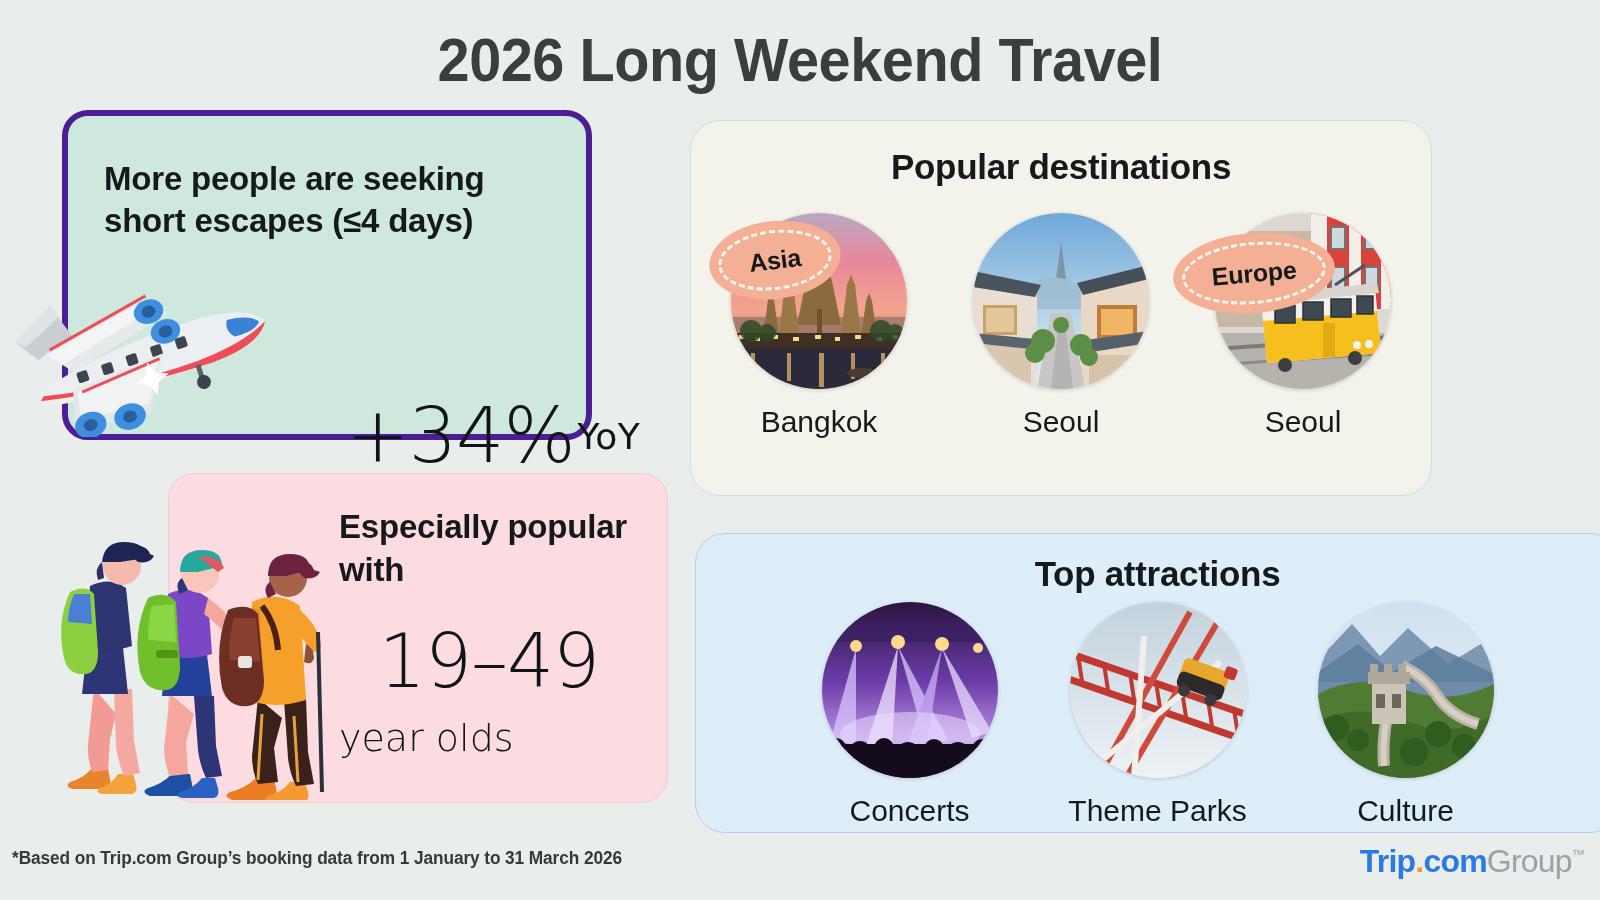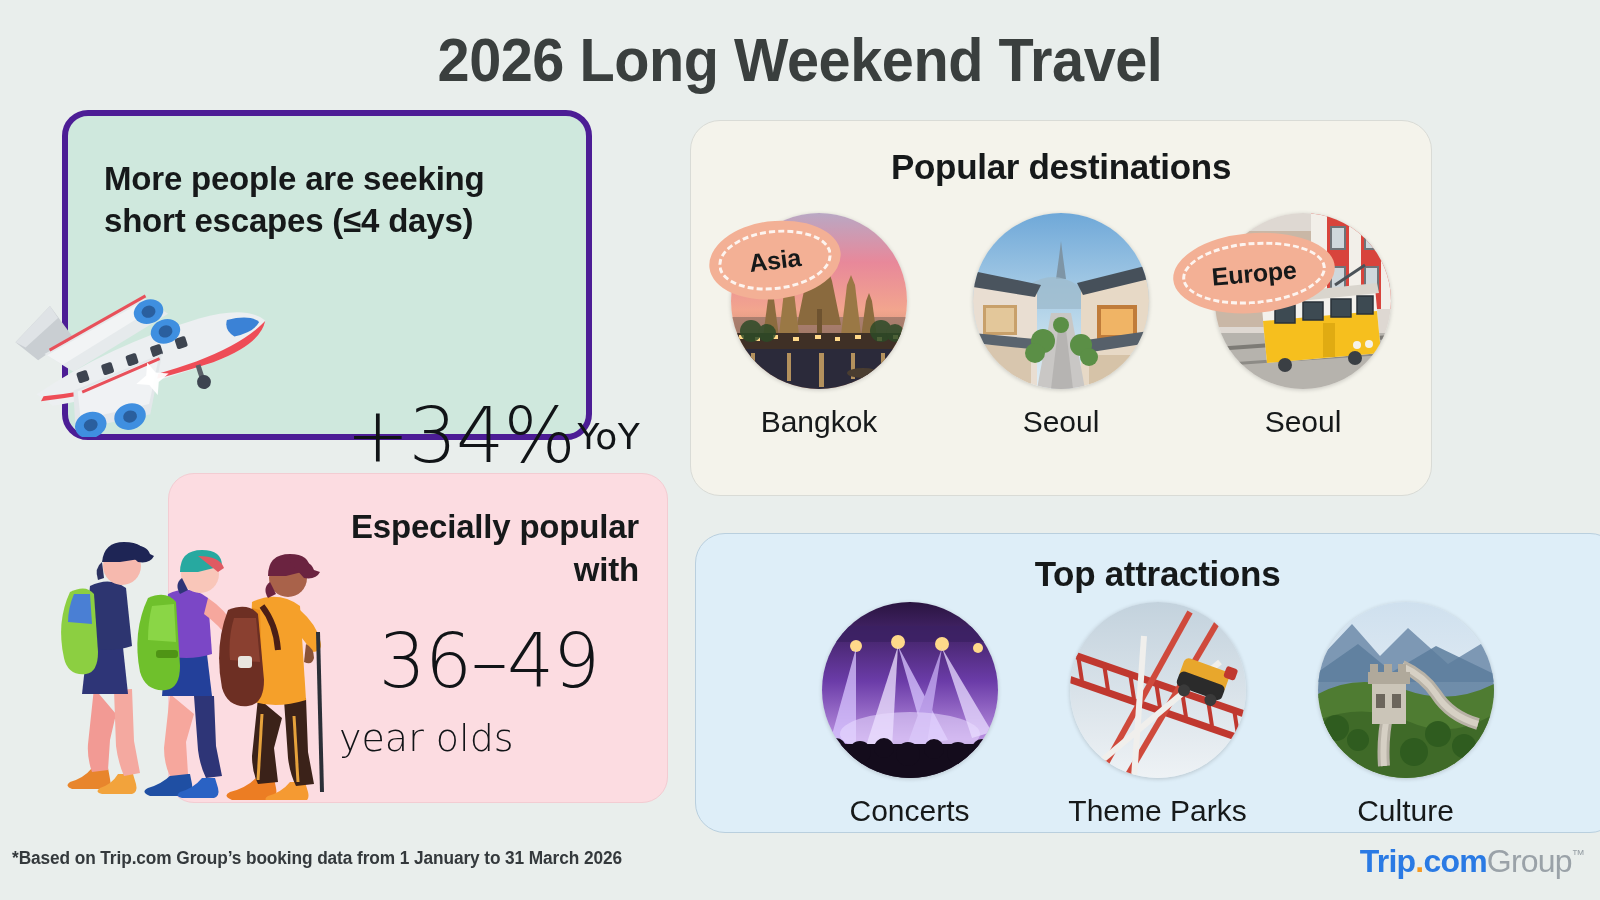--- a/index.html
+++ b/index.html
@@ -47,21 +47,21 @@
     font-family:"DejaVu Sans",sans-serif;letter-spacing:0.5px;
   }
 
   
   .card-pink{
     left:168px;top:473px;width:500px;height:330px;
     background:#fcdce1;border-radius:26px;
     border:1px solid #f3ccd2;
   }
   .pink-head{
-    position:absolute;right:28px;top:32px;width:300px;text-align:right;
+    position:absolute;right:28px;top:32px;width:300px;text-align:left;
     font-size:33px;font-weight:700;line-height:1.3;color:#16191a;
     letter-spacing:-0.2px;
   }
   .pink-age{
     position:absolute;right:28px;top:150px;width:300px;text-align:center;
     font-size:74px;font-weight:300;color:#111417;line-height:1;
     font-family:"DejaVu Sans",sans-serif;letter-spacing:-1px;
   }
   .pink-sub{
     position:absolute;right:28px;top:242px;width:300px;text-align:left;
@@ -194,21 +194,21 @@
 
       <rect x="178" y="118" width="5" height="14" fill="#5a6068"></rect>
       <circle cx="181" cy="136" r="7" fill="#3d4450"></circle>
 
       <path d="M128 112 l5 -12 l5 12 l12 5 l-12 5 l-5 12 l-5 -12 l-12 -5 Z" fill="#ffffff" opacity="0.95"></path>
     </g>
   </svg>
 
   <div class="card card-pink">
     <div class="pink-head">Especially popular with</div>
-    <div class="pink-age">36–49</div>
+    <div class="pink-age">19–49</div>
     <div class="pink-sub">year olds</div>
   </div>
 
   <svg class="hikers" viewBox="0 0 330 318">
 
     <g>
       <path d="M70 286 q-8 10 -22 14 q-6 4 2 7 h34 q6 -2 4 -10 l-2 -11 Z" fill="#e8852c"></path>
       <path d="M96 292 q-6 10 -18 14 q-6 4 2 6 h30 q6 -2 4 -10 l-3 -10 Z" fill="#f2a33c"></path>
       <path d="M72 206 l-6 56 q-1 14 4 28 l16 -2 l2 -30 l6 -26 Z" fill="#f29a94"></path>
       <path d="M92 208 l2 56 q2 16 8 30 l16 -3 l-6 -32 l-2 -52 Z" fill="#f4a9a0"></path>

